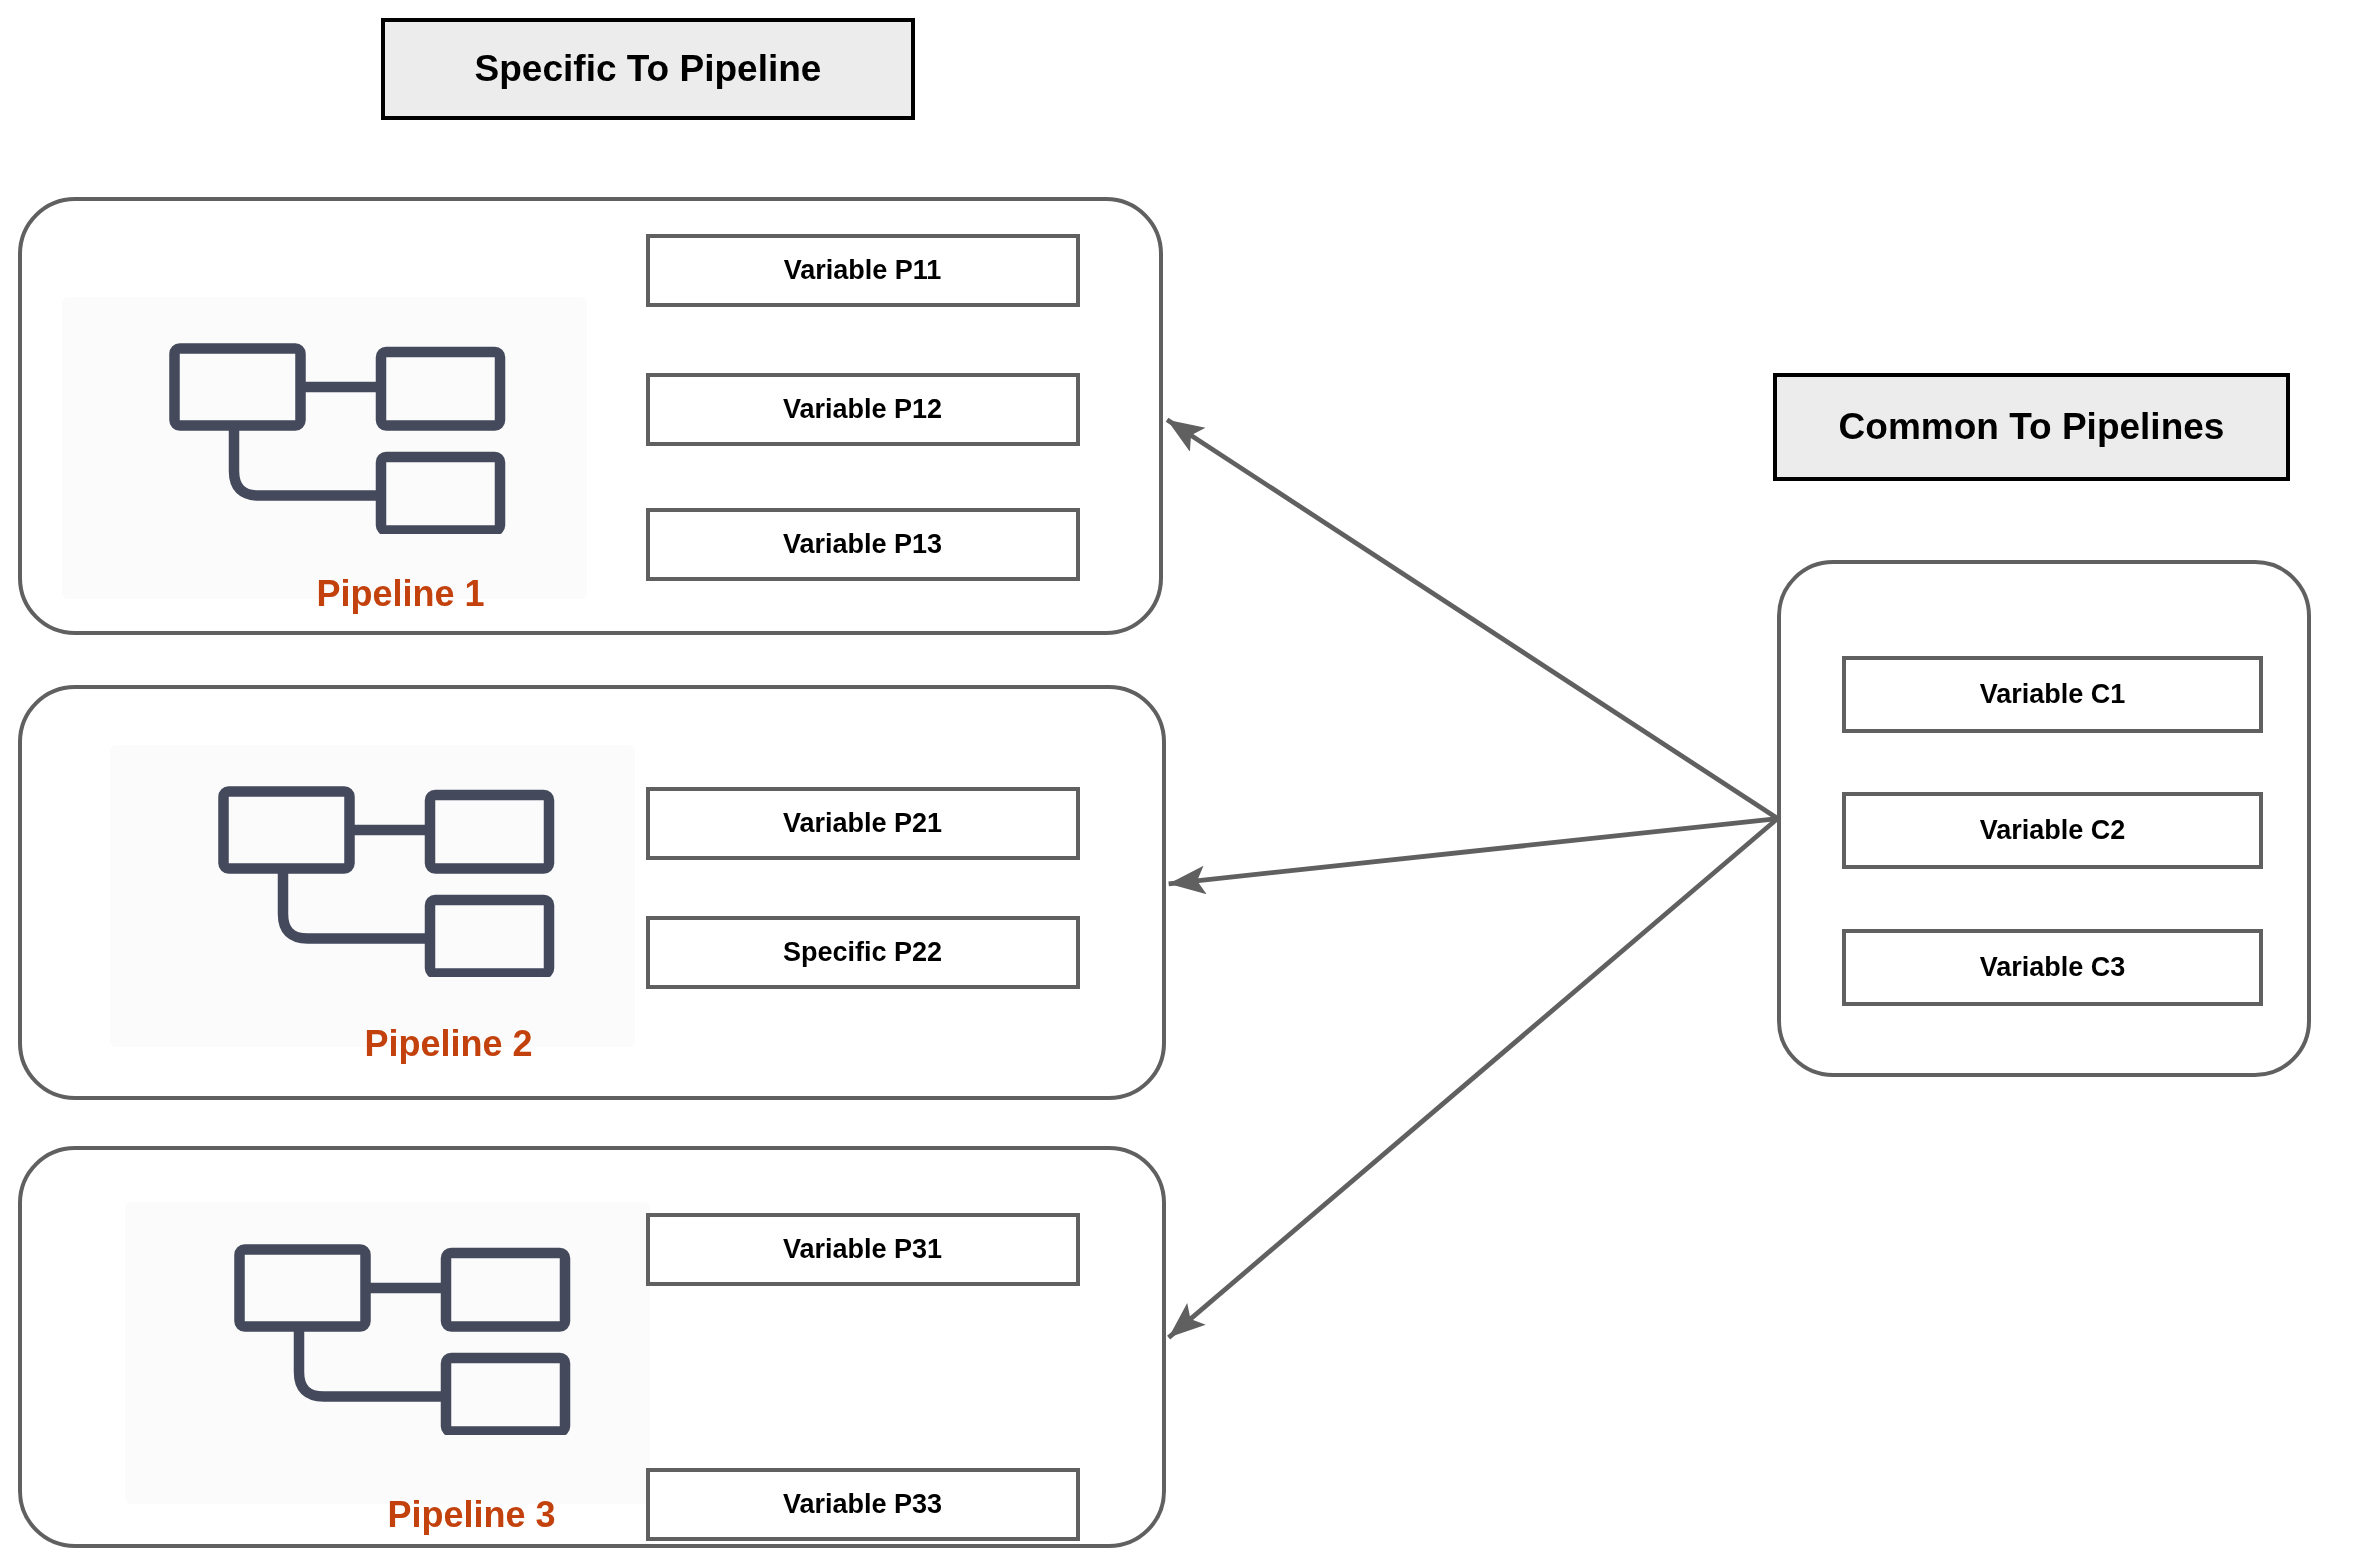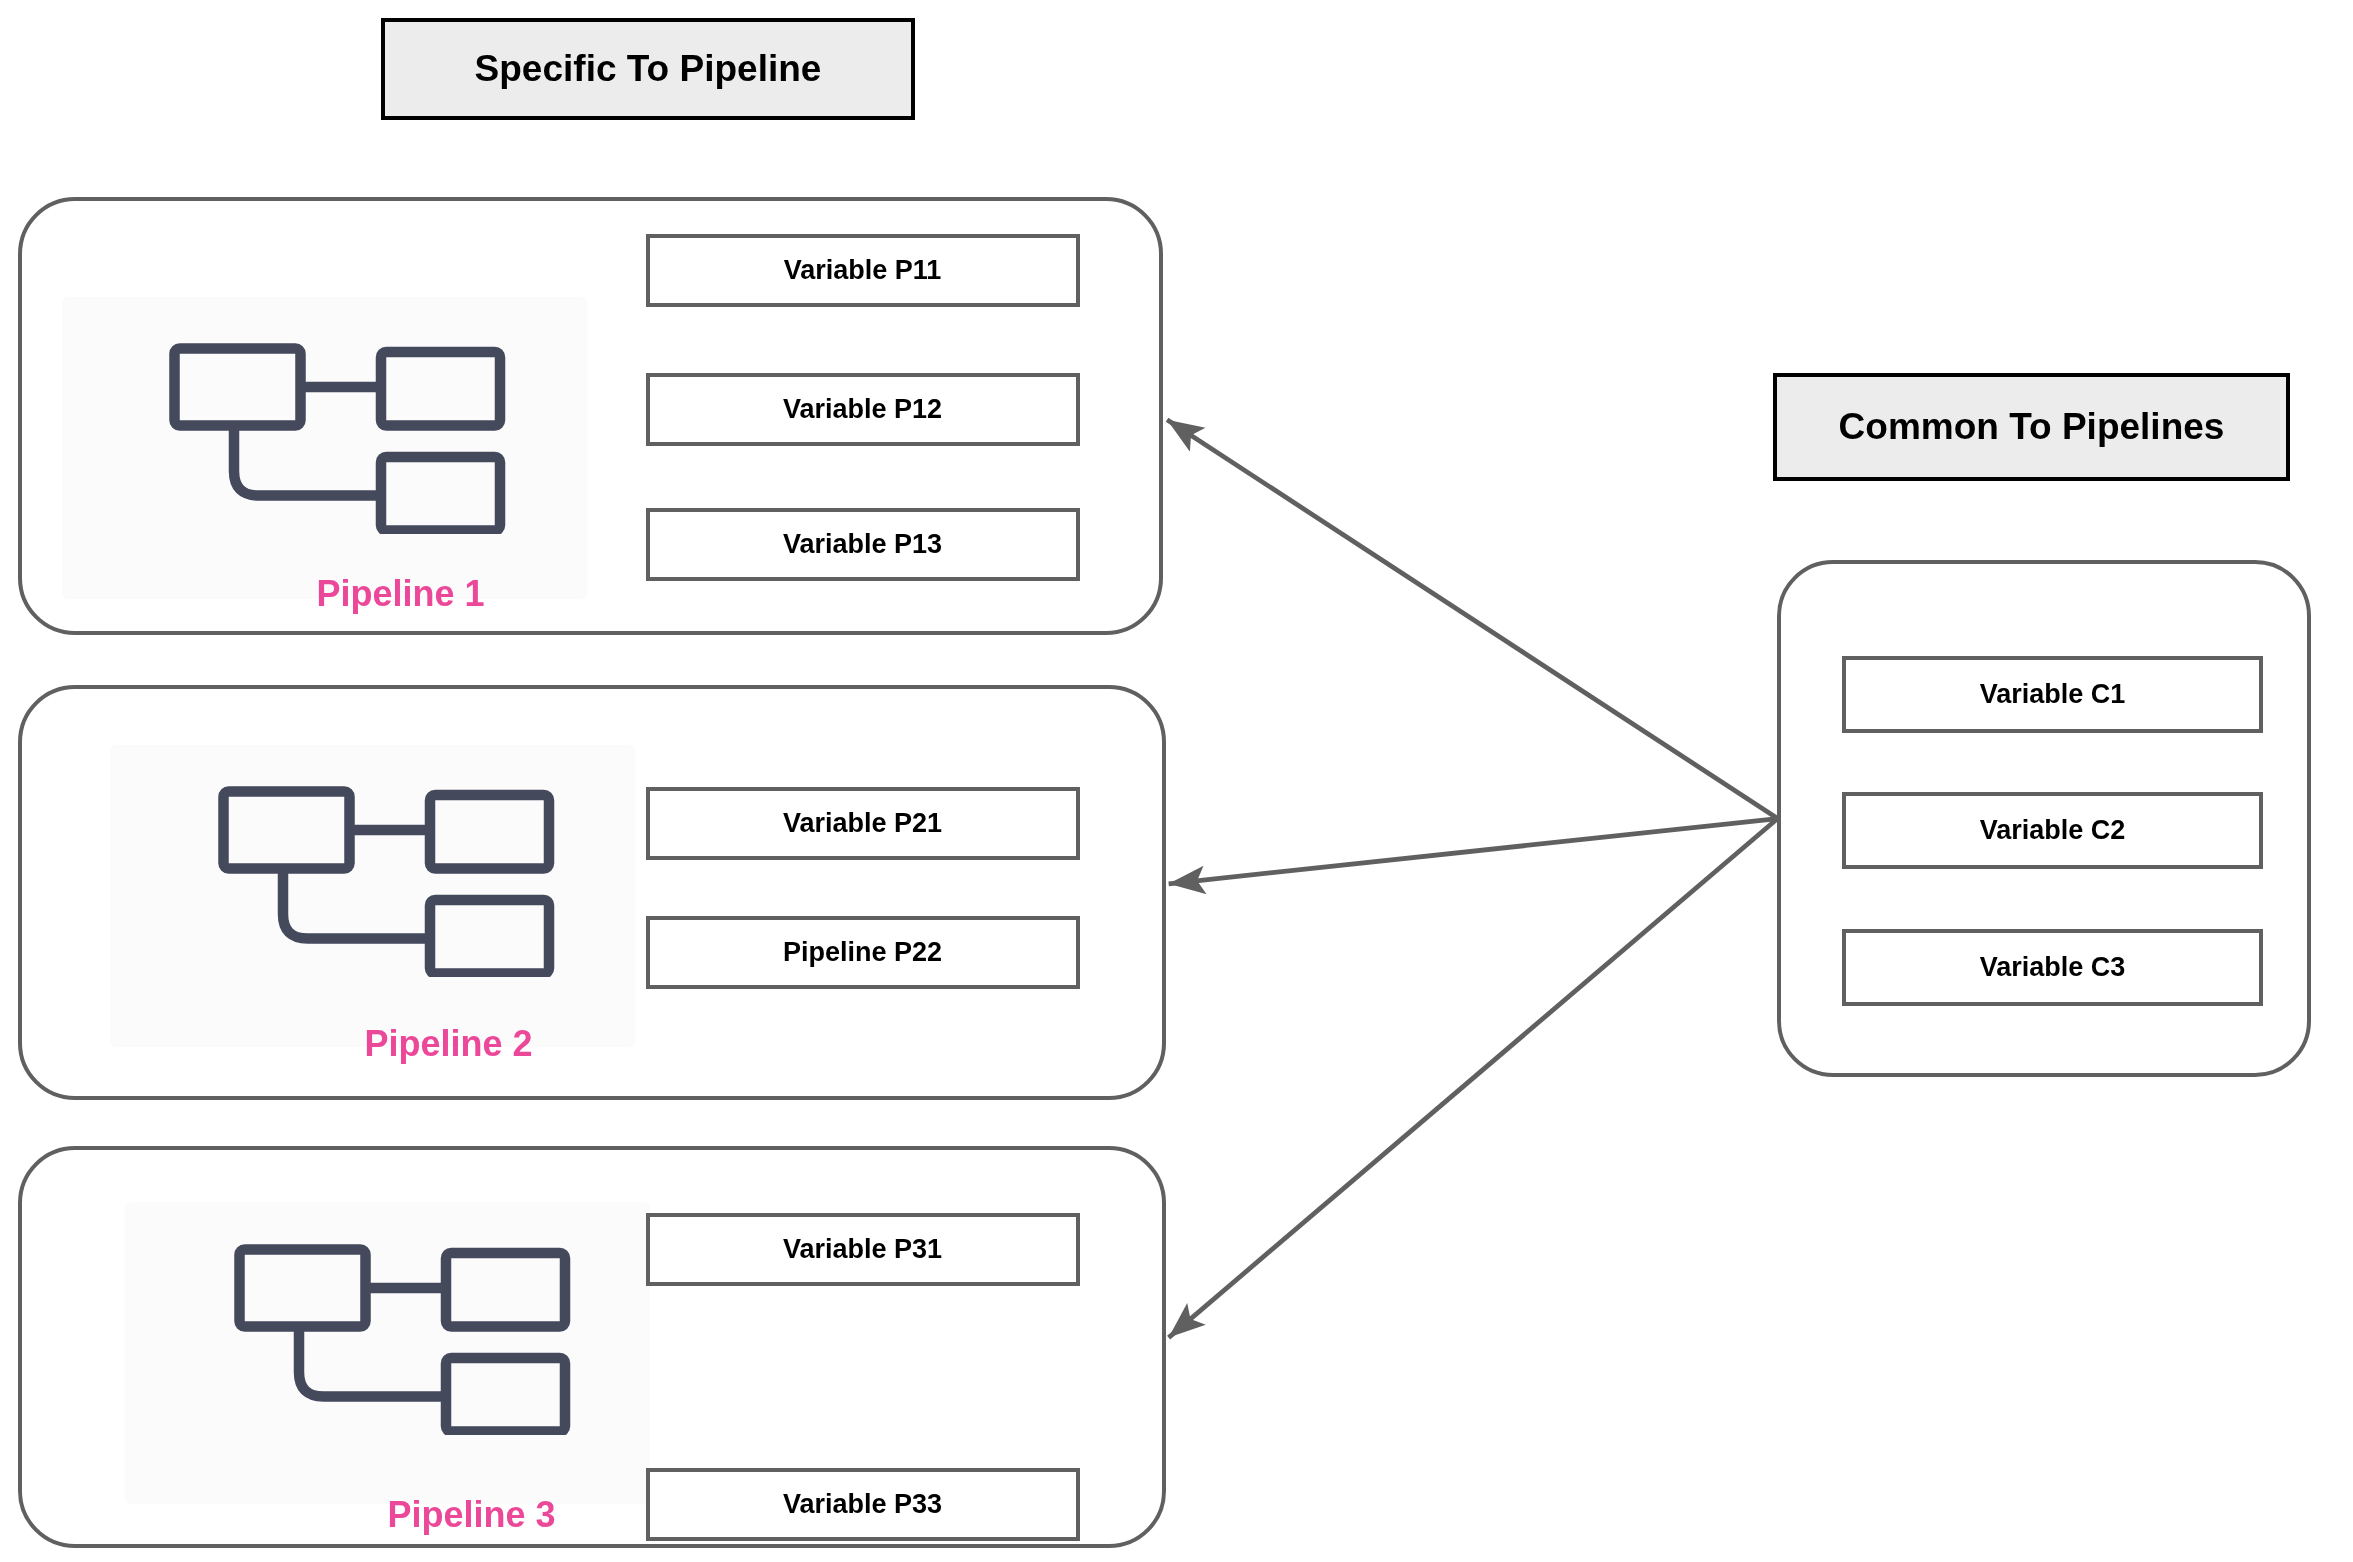--- a/index.html
+++ b/index.html
@@ -75,21 +75,21 @@
   #card-common .v1 { top: 228px; }
   #card-common .v2 { top: 365px; }
 
   
   .pipeline-label {
     position: absolute;
     width: 318px;
     text-align: center;
     font-weight: bold;
     font-size: 36px;
-    color: #ec4899;
+    color: #c2410c;
     line-height: 40px;
   }
   #card-p1 .pipeline-label { left: 220px; top: 373px; }
   #card-p2 .pipeline-label { left: 268px; top: 335px; }
   #card-p3 .pipeline-label { left: 291px; top: 345px; }
 
   
   .icon-backdrop {
     position: absolute;
     background: #fbfbfb;
@@ -140,21 +140,21 @@
     <div class="icon-backdrop"></div>
     <svg class="flow-icon" width="350" height="196" viewBox="0 0 200 112" fill="none" stroke="#444a5c" stroke-width="6" stroke-linejoin="round">
       <rect x="6" y="6" width="72" height="44" rx="3"></rect>
       <line x1="78" y1="28" x2="124" y2="28"></line>
       <rect x="124" y="8" width="68" height="42" rx="3"></rect>
       <path d="M40,50 L40,76 Q40,90 54,90 L124,90"></path>
       <rect x="124" y="68" width="68" height="42" rx="3"></rect>
     </svg>
     <div class="pipeline-label">Pipeline 2</div>
     <div class="var-box v0">Variable P21</div>
-    <div class="var-box v1">Pipeline P22</div>
+    <div class="var-box v1">Specific P22</div>
   </div>
 
   <div id="card-p3" class="group-card">
     <div class="icon-backdrop"></div>
     <svg class="flow-icon" width="350" height="196" viewBox="0 0 200 112" fill="none" stroke="#444a5c" stroke-width="6" stroke-linejoin="round">
       <rect x="6" y="6" width="72" height="44" rx="3"></rect>
       <line x1="78" y1="28" x2="124" y2="28"></line>
       <rect x="124" y="8" width="68" height="42" rx="3"></rect>
       <path d="M40,50 L40,76 Q40,90 54,90 L124,90"></path>
       <rect x="124" y="68" width="68" height="42" rx="3"></rect>

